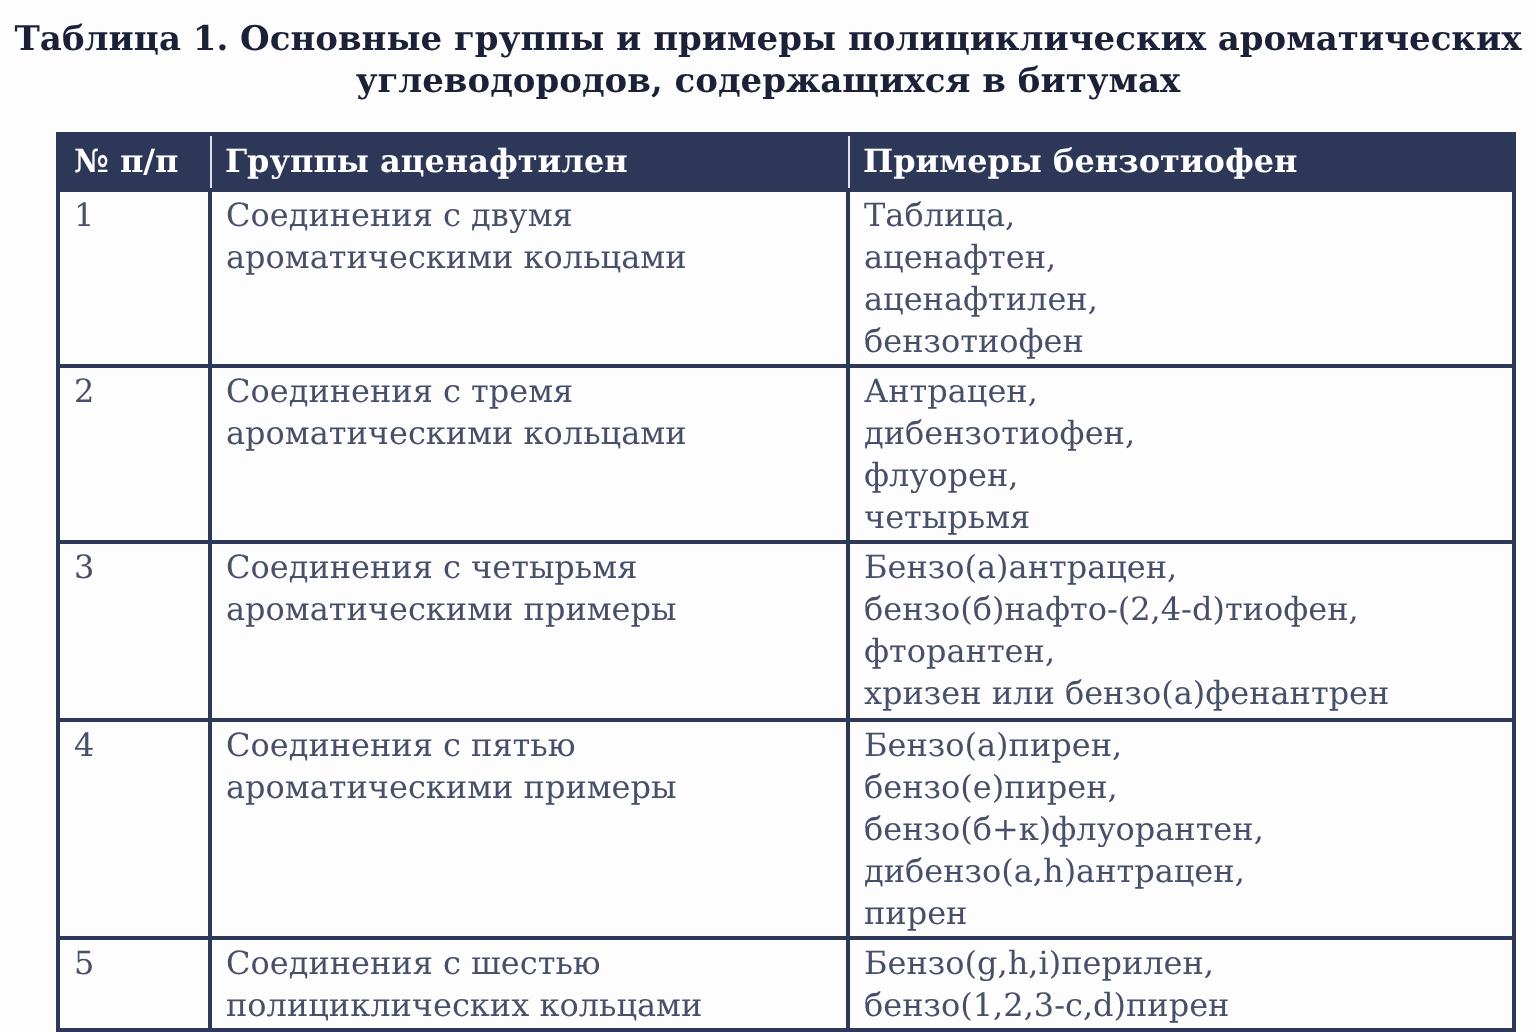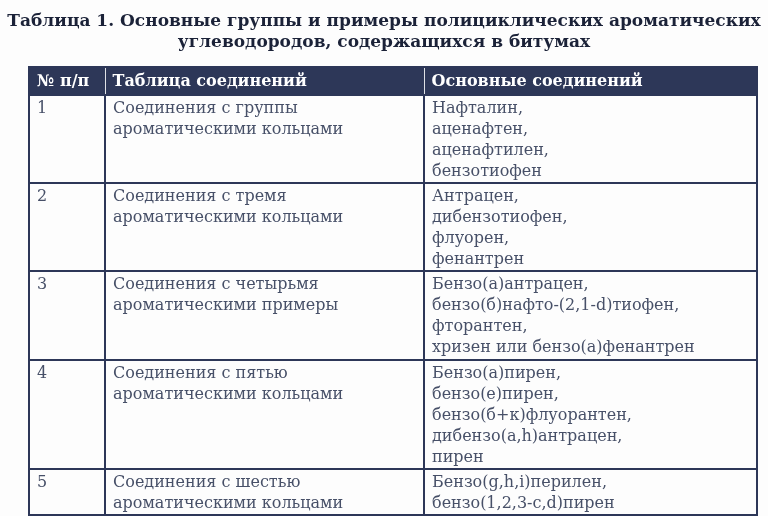--- a/index.html
+++ b/index.html
@@ -73,63 +73,63 @@
 
 <table class="main">
   <colgroup>
       <col class="c1">
       <col class="c2">
       <col class="c3">
     </colgroup>
   <thead>
     <tr>
       <th>№ п/п</th>
-      <th>Таблица соединений</th>
-      <th>Основные соединений</th>
+      <th>Группы аценафтилен</th>
+      <th>Примеры бензотиофен</th>
     </tr>
   </thead>
   <tbody>
     <tr class="r1">
       <td>1</td>
-      <td>Соединения с группы
+      <td>Соединения с двумя
 ароматическими кольцами</td>
-      <td>Нафталин,
+      <td>Таблица,
 аценафтен,
 аценафтилен,
 бензотиофен</td>
     </tr>
     <tr class="r2">
       <td>2</td>
       <td>Соединения с тремя
 ароматическими кольцами</td>
       <td>Антрацен,
 дибензотиофен,
 флуорен,
-фенантрен</td>
+четырьмя</td>
     </tr>
     <tr class="r3">
       <td>3</td>
       <td>Соединения с четырьмя
 ароматическими примеры</td>
       <td>Бензо(а)антрацен,
-бензо(б)нафто-(2,1-d)тиофен,
+бензо(б)нафто-(2,4-d)тиофен,
 фторантен,
 хризен или бензо(а)фенантрен</td>
     </tr>
     <tr class="r4">
       <td>4</td>
       <td>Соединения с пятью
-ароматическими кольцами</td>
+ароматическими примеры</td>
       <td>Бензо(а)пирен,
 бензо(е)пирен,
 бензо(б+к)флуорантен,
 дибензо(a,h)антрацен,
 пирен</td>
     </tr>
     <tr class="r5">
       <td>5</td>
       <td>Соединения с шестью
-ароматическими кольцами</td>
+полициклических кольцами</td>
       <td>Бензо(g,h,i)перилен,
 бензо(1,2,3-c,d)пирен</td>
     </tr>
   </tbody>
 </table>
 
 </body></html>

